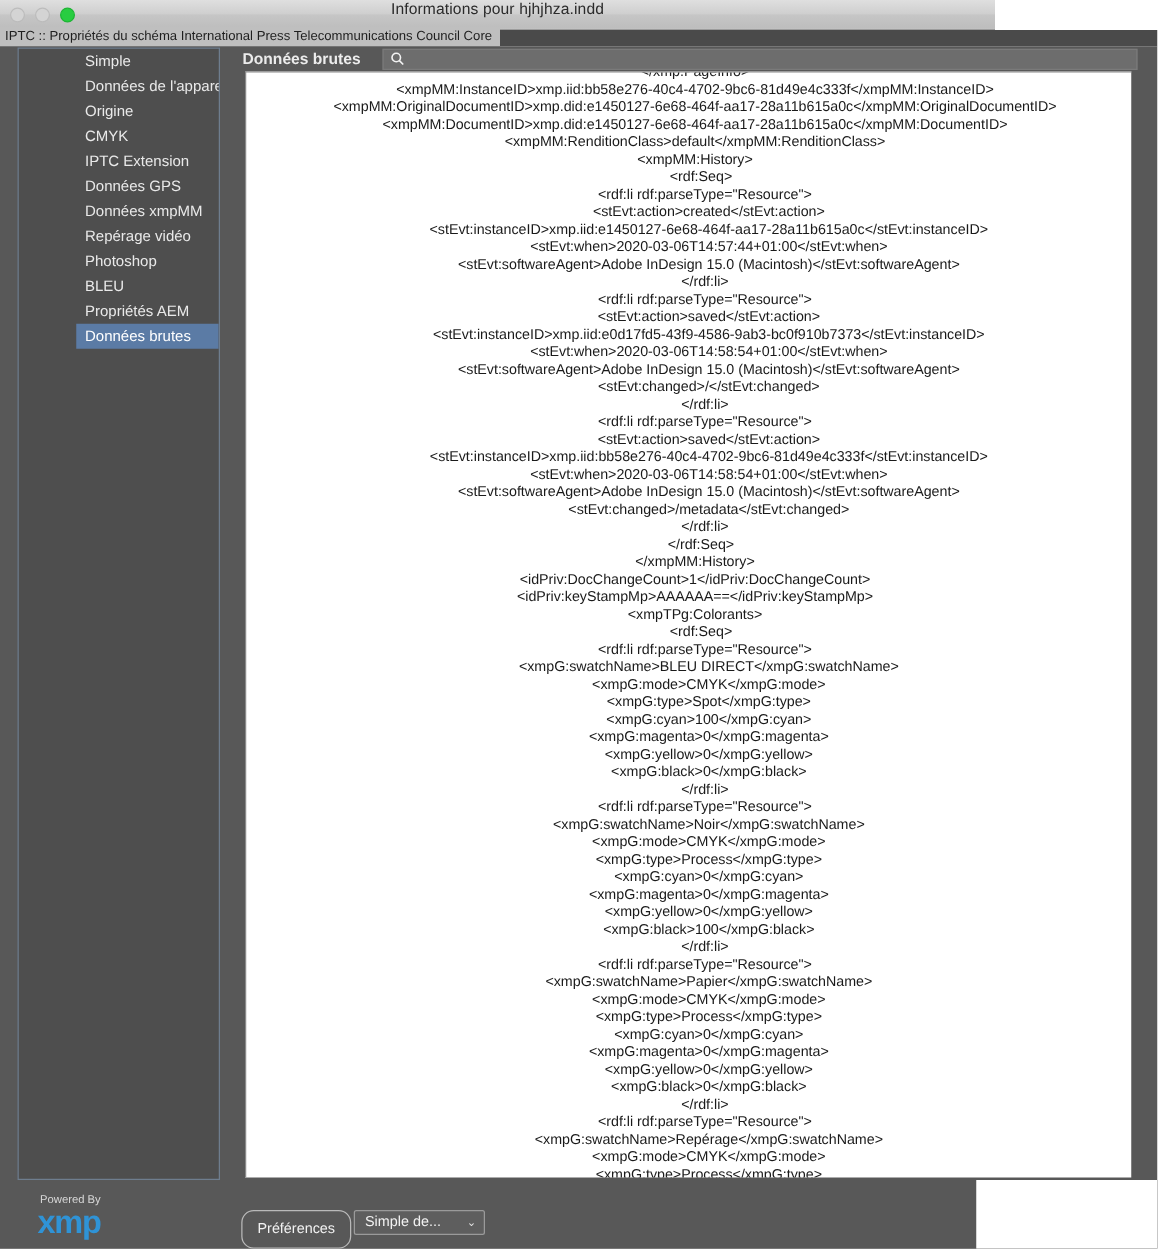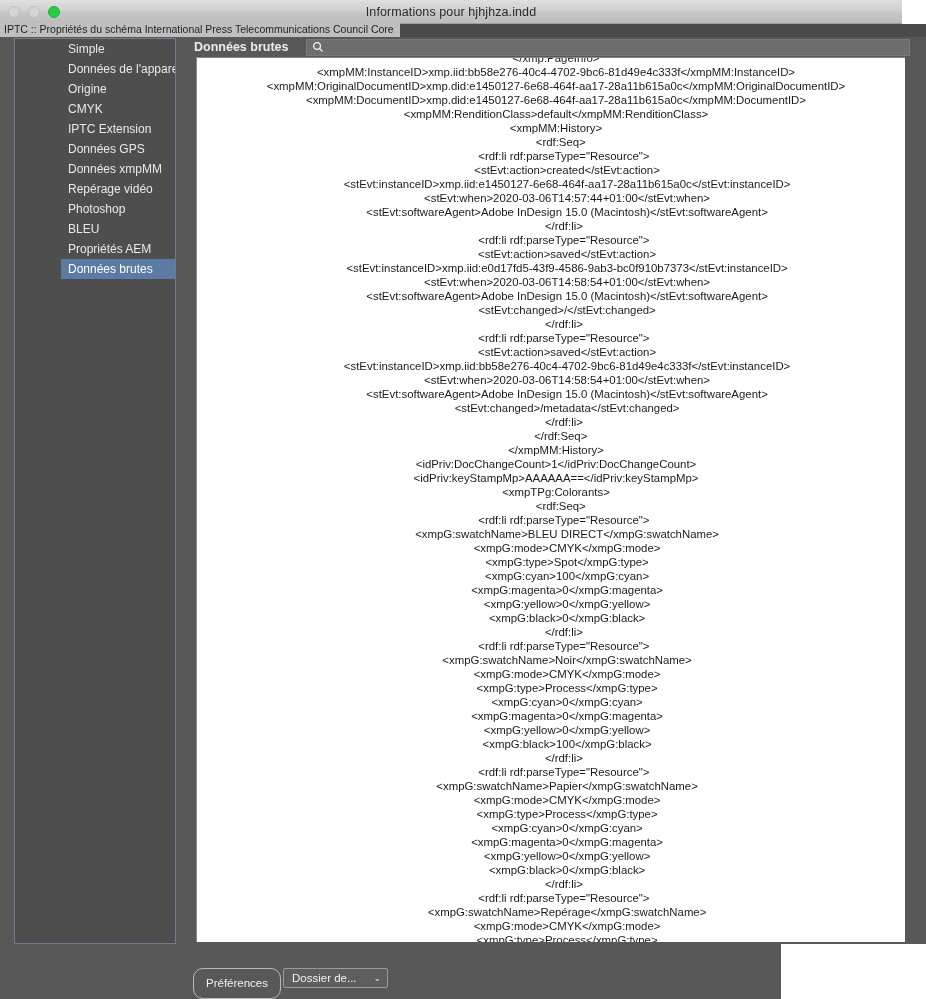--- a/index.html
+++ b/index.html
@@ -10,24 +10,24 @@
     overflow: hidden;
   }
   .window {
     position: relative;
     width: 926px; height: 999px;
     background: #ffffff;
   }
   
   .titlebar {
     position: absolute; left: 0; top: 0;
-    width: 902px; height: 24px;
+    width: 796px; height: 24px;
     background: linear-gradient(to bottom, #dfdfdf 0%, #cfcfcf 48%, #c6c6c6 52%, #bdbdbd 100%);
     border-bottom: 1px solid #9c9c9c;
-    display: flex; align-items: center;
+    display: flex; align-items: flex-start;
   }
   .traffic {
     position: absolute; left: 8px; top: 6px;
     display: flex; gap: 8px; align-items: center;
   }
   .light { width: 12px; height: 12px; border-radius: 50%; }
   .light.gray { background: #d4d4d4; border: 1px solid #bcbcbc; }
   .light.green { background: #28cd41; border: 1px solid #1db634; }
   .title-text {
     width: 100%; text-align: center;
@@ -259,21 +259,25 @@
        &lt;xmpG:yellow&gt;0&lt;/xmpG:yellow&gt;
        &lt;xmpG:black&gt;0&lt;/xmpG:black&gt;
      &lt;/rdf:li&gt;
      &lt;rdf:li rdf:parseType="Resource"&gt;
        &lt;xmpG:swatchName&gt;Repérage&lt;/xmpG:swatchName&gt;
        &lt;xmpG:mode&gt;CMYK&lt;/xmpG:mode&gt;
        &lt;xmpG:type&gt;Process&lt;/xmpG:type&gt;</pre>
   </div>
 
   <div class="footer">
+    <div class="xmp-logo">
+      <div class="powered">Powered By</div>
+      <div class="xmp-word">xmp</div>
+    </div>
     <button class="prefs-btn">Préférences</button>
     <div class="folder-select">
-      <span>Dossier de...</span>
+      <span>Simple de...</span>
       <span class="chev">⌄</span>
     </div>
   </div>
   <div class="white-strip"></div>
 
 </div>
 
 </body></html>

